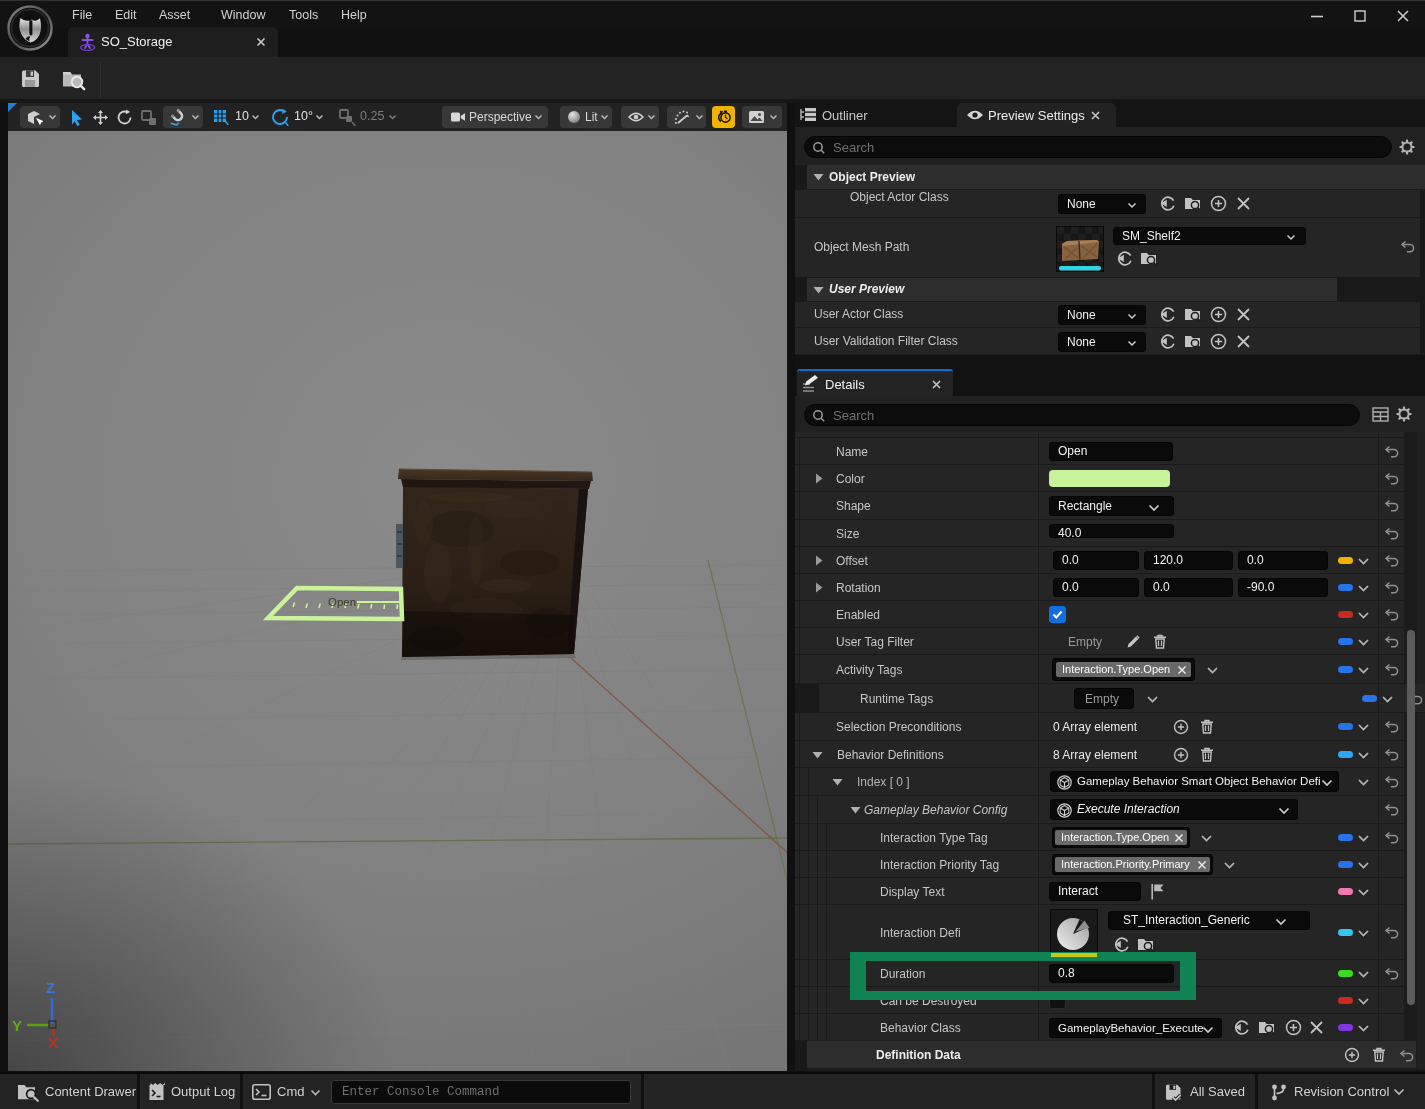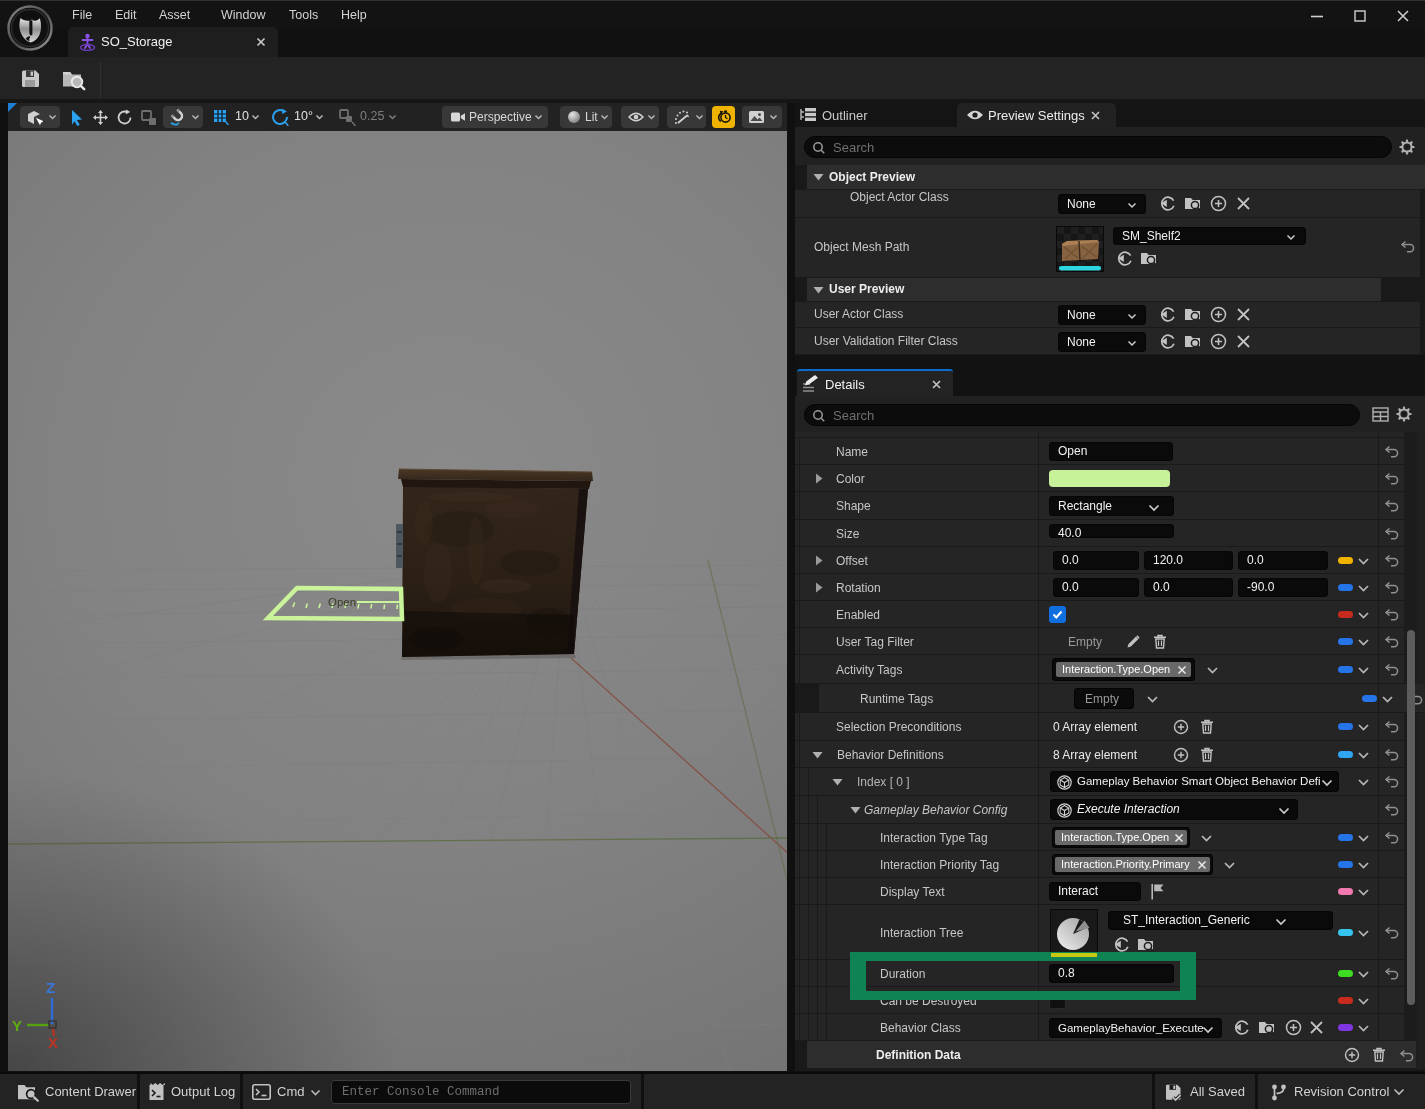--- a/index.html
+++ b/index.html
@@ -508,21 +508,21 @@
           <path d="M1 3 h6 l1.6 2 h7.4 v9 h-15 z" fill="#c2c2c2"></path>
           <circle cx="11" cy="10" r="3.6" fill="none" stroke="#1d1d1d" stroke-width="1.5"></circle>
           <path d="M13.6 12.6l2.4 2.4" stroke="#1d1d1d" stroke-width="1.8"></path>
         </svg>
       <svg class="abs" style="left:605px;top:22px;" width="15" height="13" viewBox="0 0 15 13">
           <path d="M5.5 1.5 L2 4.5 l3.5 3" fill="none" stroke="#909090" stroke-width="1.5"></path>
           <path d="M2 4.5 h8 a3.6 3.6 0 0 1 0 7.2 h-3" fill="none" stroke="#909090" stroke-width="1.5"></path>
         </svg>
     </div>
 
-    <div class="cath" style="top:175px;width:574px;height:24px;">
+    <div class="cath" style="top:175px;width:530px;height:24px;font-style:italic;">
       <svg class="abs" style="left:6px;top:8px;" width="11" height="8" viewBox="0 0 11 8">
           <path d="M0.5 1 h10 L5.5 7.5 z" fill="#b0b0b0"></path>
         </svg>
       <span class="blbl" style="left:22px;top:4px;">User Preview</span>
     </div>
 
     <div class="prow" style="top:199px;height:26px;">
       <span class="lbl" style="left:19px;top:5px;">User Actor Class</span>
       <div class="inp" style="left:263px;top:3px;width:88px;height:20px;line-height:18px;">None
         <svg class="abs" style="left:68px;top:7px;" width="10" height="7" viewBox="0 0 10 7">
@@ -921,36 +921,36 @@
               <path d="M2.2 1 v15.5" stroke="#b8b8b8" stroke-width="1.6"></path>
               <path d="M4.2 1.5 h9.3 l-3 3.4 3 3.4 h-9.3 z" fill="#b8b8b8"></path>
             </svg>
         <div class="pill" style="left:543px;top:10px;background:#f07ab0;"></div>
         <svg class="abs" style="left:562px;top:10px;" width="13" height="9" viewBox="0 0 13 9">
               <path d="M2 2l4.5 4.5L11 2" stroke="#b8b8b8" stroke-width="1.7" fill="none"></path>
             </svg>
       </div>
 
       <div class="row" style="top:802px;height:55px;">
-        <span class="lbl" style="left:85px;top:21px;">Interaction Tree</span>
+        <span class="lbl" style="left:85px;top:21px;">Interaction Defi</span>
         <div class="abs" style="left:255px;top:4px;width:48px;height:48px;background:#191919;border:1px solid #090909;">
           <svg class="abs" style="left:0;top:0;" width="46" height="46" viewBox="0 0 46 46">
             <defs>
                   <linearGradient id="pieg" x1="0" y1="1" x2="1" y2="0">
                     <stop offset="0" stop-color="#f0f0f0"></stop>
                     <stop offset="1" stop-color="#9f9f9f"></stop>
                   </linearGradient>
                 </defs>
             <circle cx="22" cy="24" r="16" fill="url(#pieg)"></circle>
             <path d="M22 24 L28.5 9.4 A16 16 0 0 1 36.6 17.5 z" fill="#191919"></path>
             <path d="M24.5 21.5 L33.5 10.5 L38.5 18 z" fill="#8f8f8f"></path>
             <rect x="0" y="42" width="46" height="4" fill="#c8c812"></rect>
           </svg>
         </div>
-        <div class="inp" style="left:313px;top:6px;width:225px;height:19px;line-height:17px;padding-left:14px;font-size:12px;">ST_Interaction_Generic
+        <div class="inp" style="left:313px;top:6px;width:202px;height:19px;line-height:17px;padding-left:14px;font-size:12px;">ST_Interaction_Generic
           <svg class="abs" style="left:166px;top:6px;" width="12" height="8" viewBox="0 0 12 8">
                 <path d="M1.5 1.5l4.5 4.5 4.5-4.5" stroke="#cccccc" stroke-width="1.7" fill="none"></path>
               </svg>
         </div>
         <svg class="abs" style="left:318px;top:31px;" width="17" height="17" viewBox="0 0 17 17">
               <path d="M14.6 5.6 A6.3 6.3 0 1 0 14.9 10.8" fill="none" stroke="#c2c2c2" stroke-width="1.7"></path>
               <path d="M1.9 8.3 L7.8 4.7 v7.3 z" fill="#c2c2c2"></path>
             </svg>
         <svg class="abs" style="left:342px;top:31px;" width="18" height="17" viewBox="0 0 18 17">
               <path d="M1 3 h6 l1.6 2 h7.4 v9 h-15 z" fill="#c2c2c2"></path>

